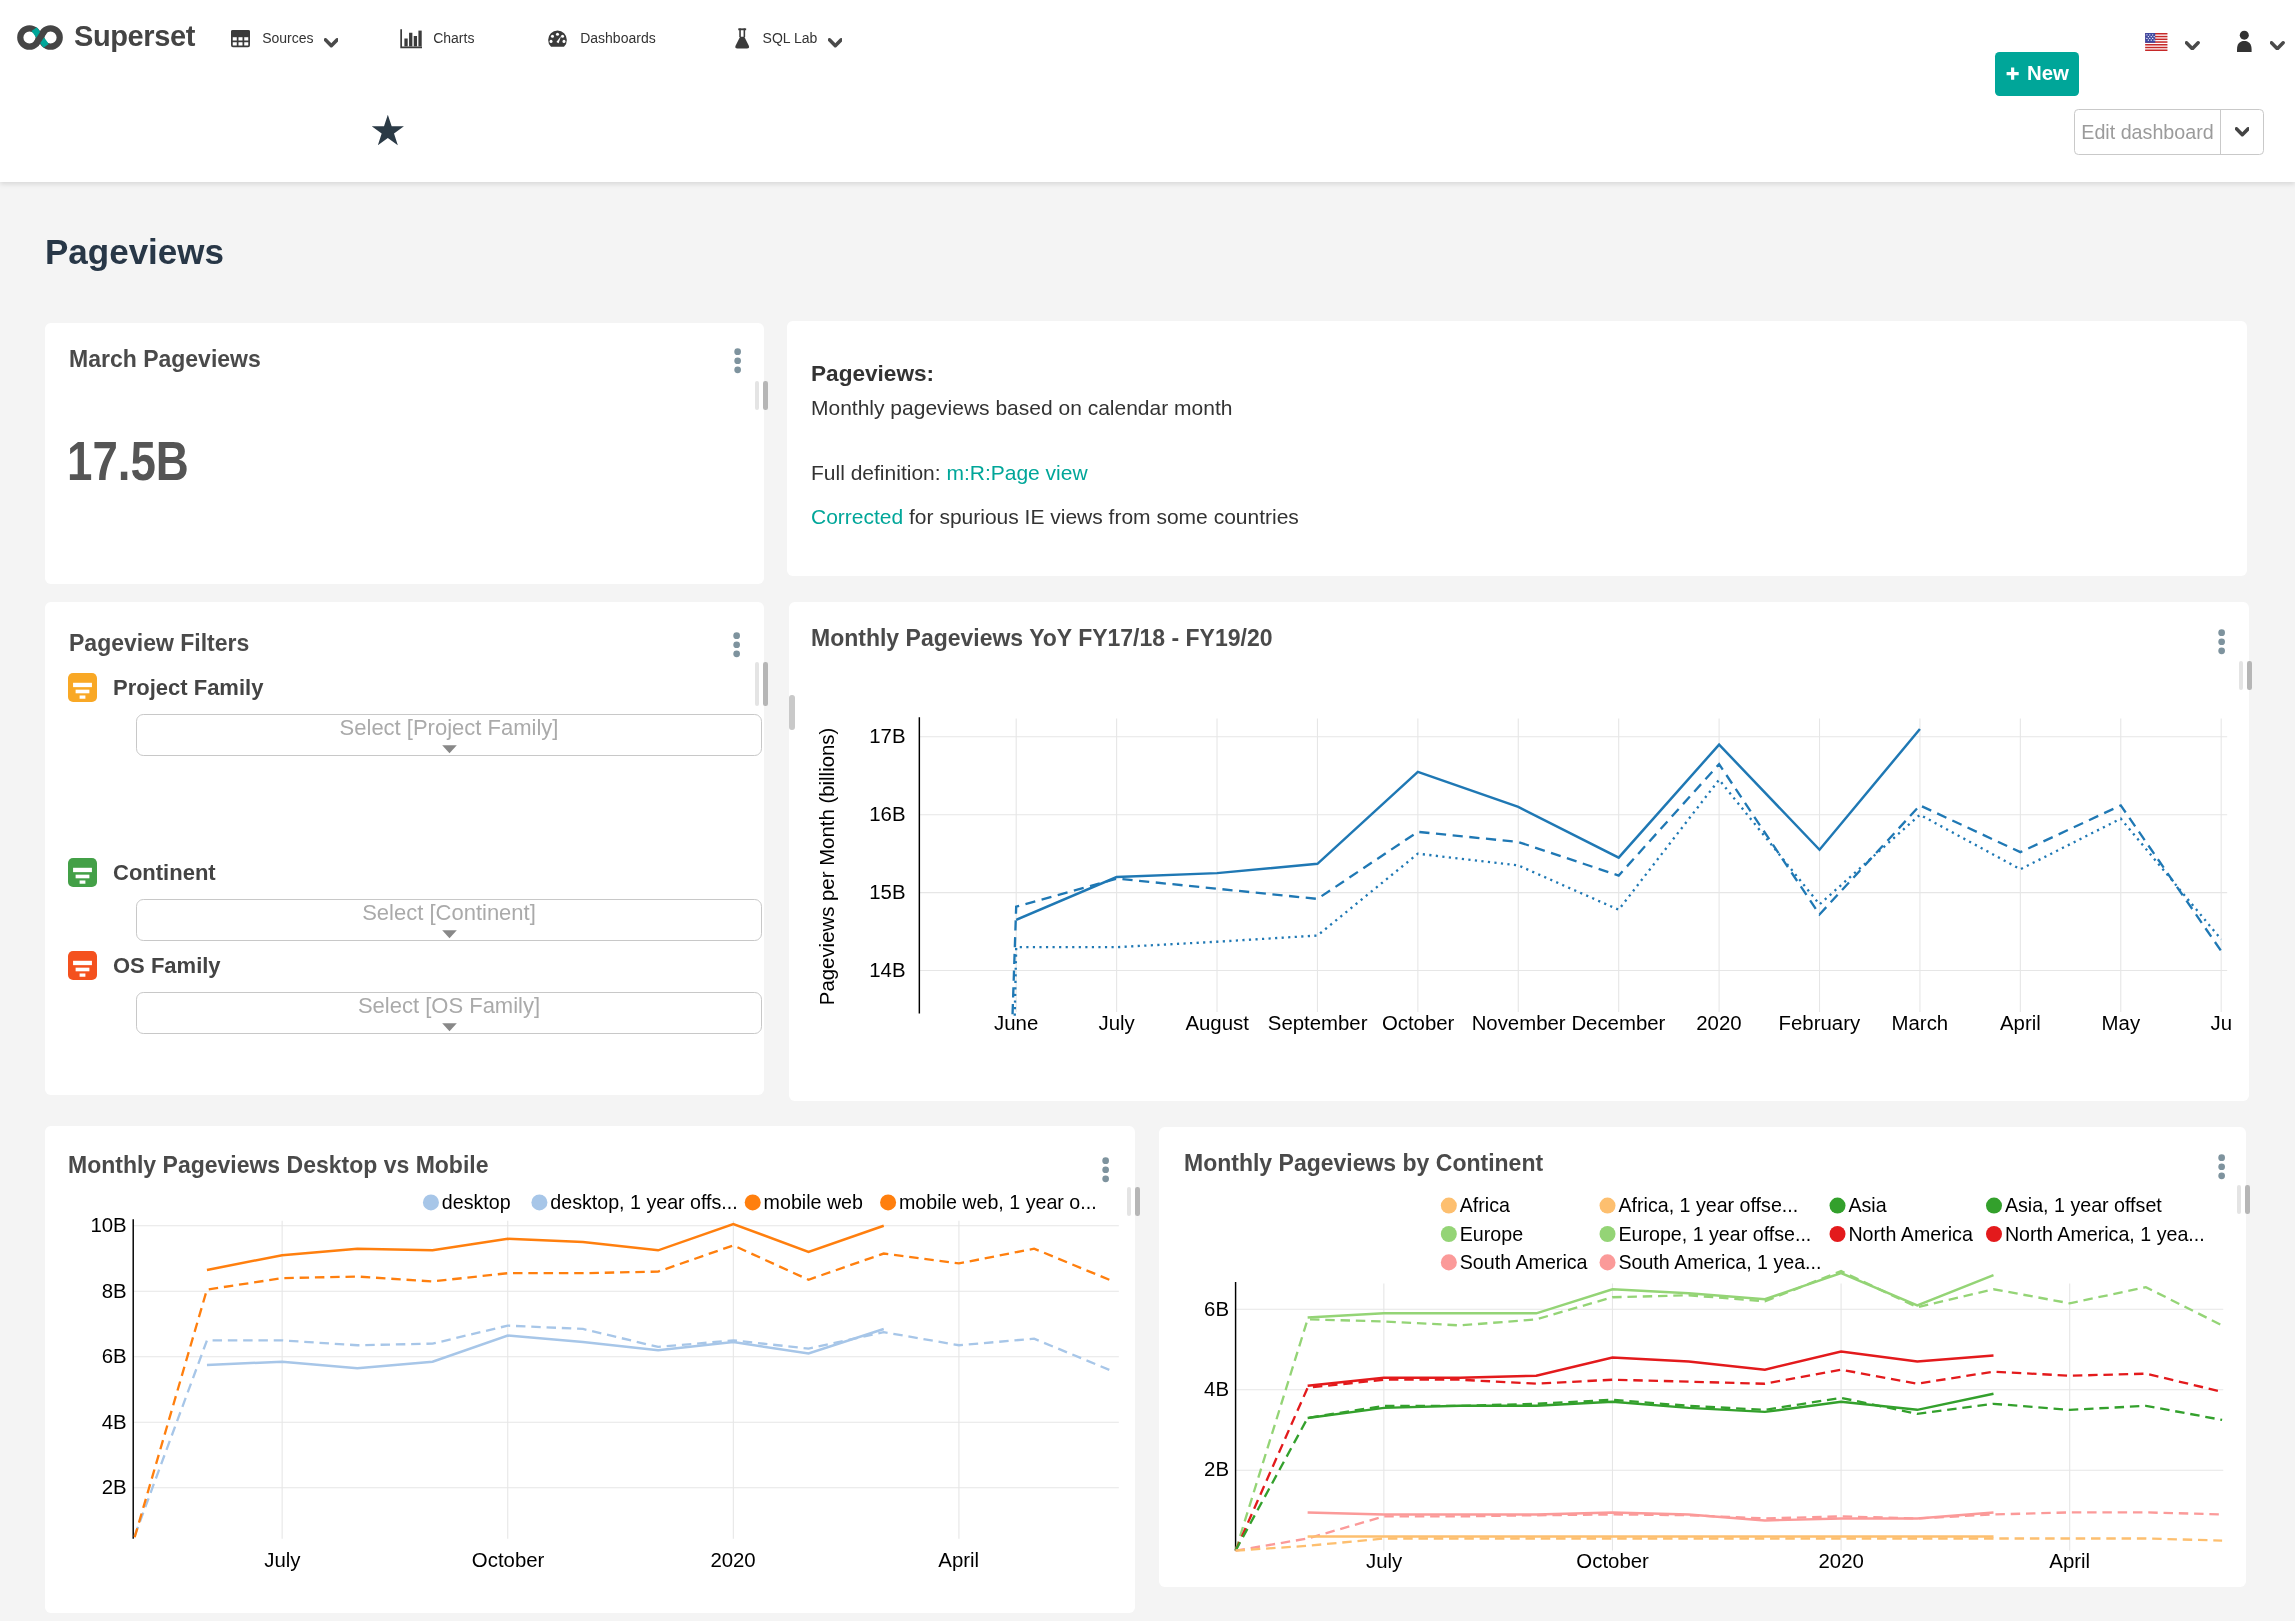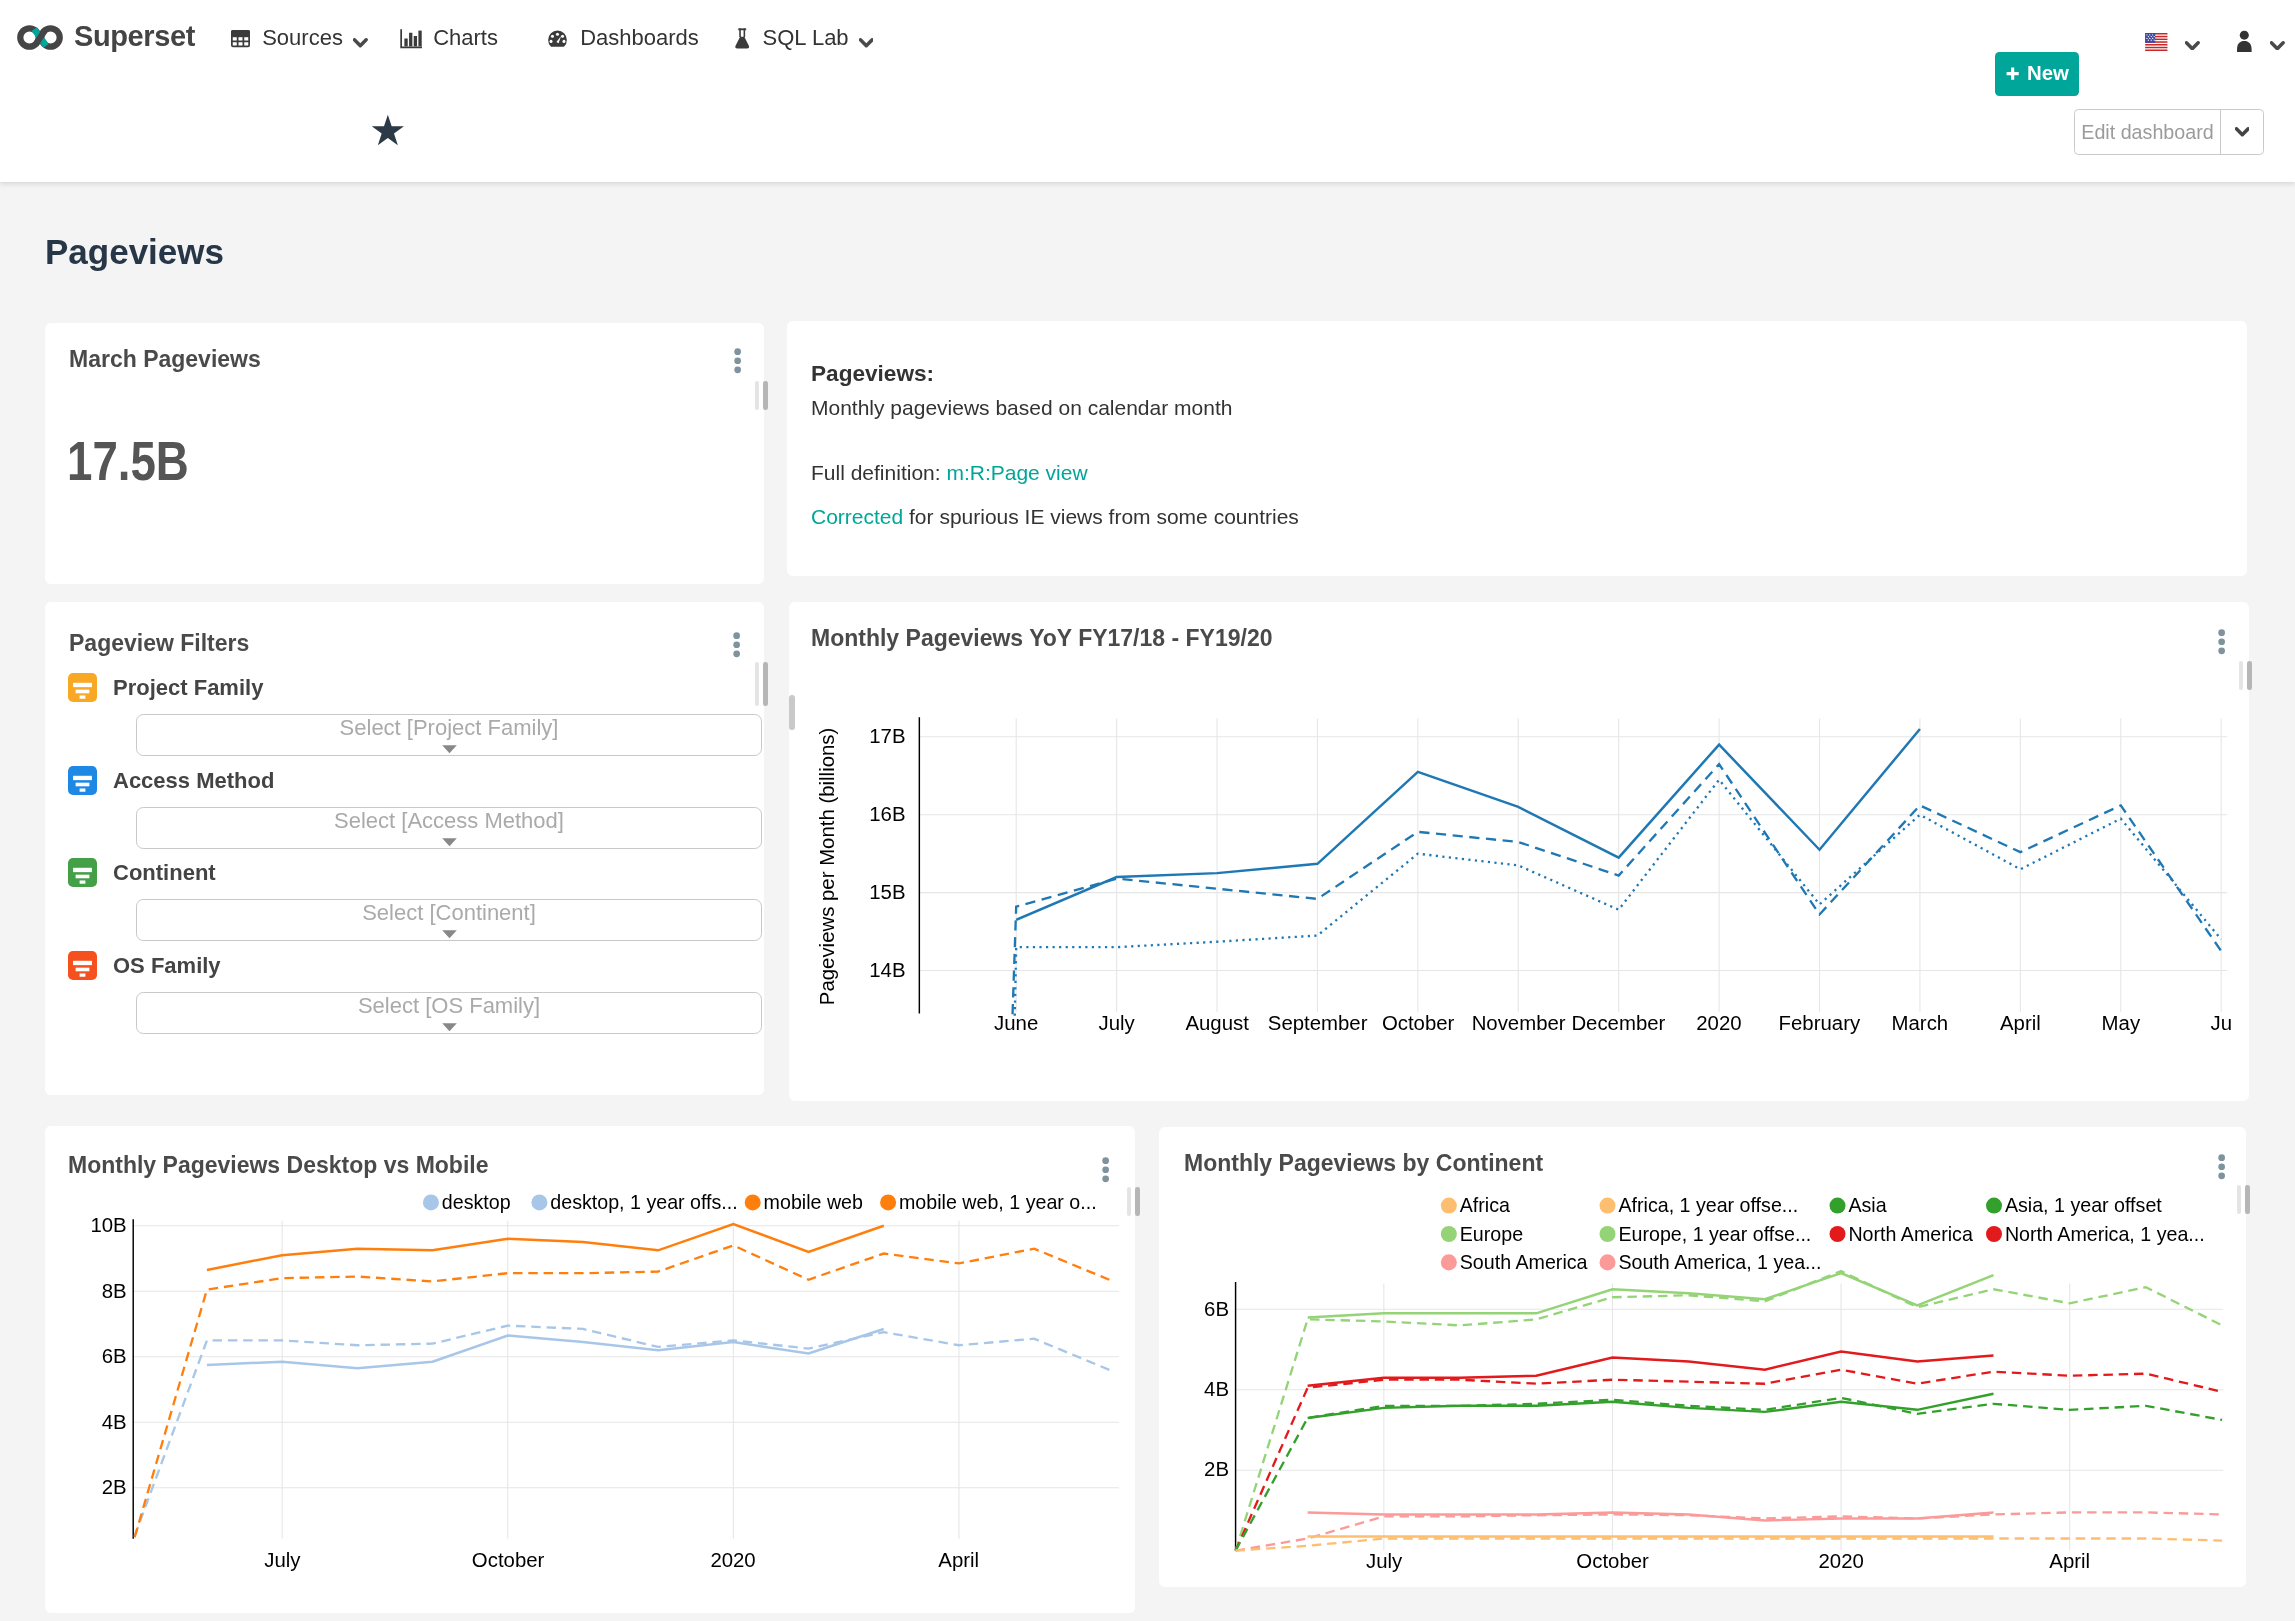--- a/index.html
+++ b/index.html
@@ -1,17 +1,17 @@
 <!DOCTYPE html>
 <html style="font-size:11.7px"><head><meta charset="utf-8">
 <style>
 * { margin:0; padding:0; box-sizing:border-box; }
 html,body { width:2295px; height:1621px; font-family:"Liberation Sans",sans-serif; background:#f4f4f4; position:relative; }
 .hdr { position:absolute; left:0; top:0; width:2295px; height:182px; background:#fff; box-shadow:0 2.2px 5.1px rgba(0,0,0,0.12); }
-.navitem { position:absolute; top:0; height:76px; display:flex; align-items:center; gap:10.2px; color:#333; font-size:22px; }
+.navitem { position:absolute; top:0; height:76px; display:flex; align-items:center; gap:10.2px; color:#333; font-size:14px; }
 .navitem .twist { margin-top:9.5px; }
 .brand { position:absolute; left:74px; top:20.4px; font-size:29px; font-weight:bold; color:#444; letter-spacing:-0.4px; }
 .newbtn { position:absolute; left:1995px; top:19.7px; width:84px; height:44px; background:#00A699; border-radius:4.4px; color:#fff; font-size:20.4px; font-weight:bold; display:flex; align-items:center; justify-content:center; gap:6.6px;margin-top:32px; }
 .title { position:absolute; left:28px; top:99px; font-size:50px; letter-spacing:-1.1px; color:#2b3a46; }
 .star { position:absolute; left:369px; top:106px; font-size:42px; color:#2b3a46; }
 .editbtn { position:absolute; left:2074px; top:109px; width:190px; height:46px; border:1.5px solid #c9c9c9; border-radius:4.4px; background:#fff; display:flex; }
 .editbtn .lab { width:146px; border-right:1.5px solid #c9c9c9; display:flex; align-items:center; justify-content:center; color:#9b9b9b; font-size:19.7px; }
 .editbtn .car { flex:1; display:flex; align-items:center; justify-content:center; }
 .h2 { position:absolute; left:45px; top:232px; font-size:35px; font-weight:bold; color:#283747; }
 .card { position:absolute; background:#fff; border-radius:5.8px; }
@@ -170,39 +170,20 @@
           <g fill="#fff">
             <rect x="7" y="13.5" width="26" height="6"></rect>
             <rect x="10.5" y="23" width="19" height="5"></rect>
             <rect x="16" y="31" width="8" height="4.5"></rect>
           </g>
         </svg>
         <span>Project Family</span>
       </div>
     <div class="sel">
         <span>Select [Project Family]</span>
-        <svg width="19" height="11.7" viewBox="0 0 26 16">
-          <path d="M3 3 L13 14 L23 3 Z" fill="#888"></path>
-        </svg>
-      </div>
-  </div>
-  <div class="frow" style="top:164px">
-    <div class="fl">
-        <svg width="29" height="29" viewBox="0 0 40 40">
-          <rect width="40" height="40" rx="7" fill="#1e88e5"></rect>
-          <g fill="#fff">
-            <rect x="7" y="13.5" width="26" height="6"></rect>
-            <rect x="10.5" y="23" width="19" height="5"></rect>
-            <rect x="16" y="31" width="8" height="4.5"></rect>
-          </g>
-        </svg>
-        <span>Access Method</span>
-      </div>
-    <div class="sel">
-        <span>Select [Access Method]</span>
         <svg width="19" height="11.7" viewBox="0 0 26 16">
           <path d="M3 3 L13 14 L23 3 Z" fill="#888"></path>
         </svg>
       </div>
   </div>
   <div class="frow" style="top:256px">
     <div class="fl">
         <svg width="29" height="29" viewBox="0 0 40 40">
           <rect width="40" height="40" rx="7" fill="#43a047"></rect>
           <g fill="#fff">

